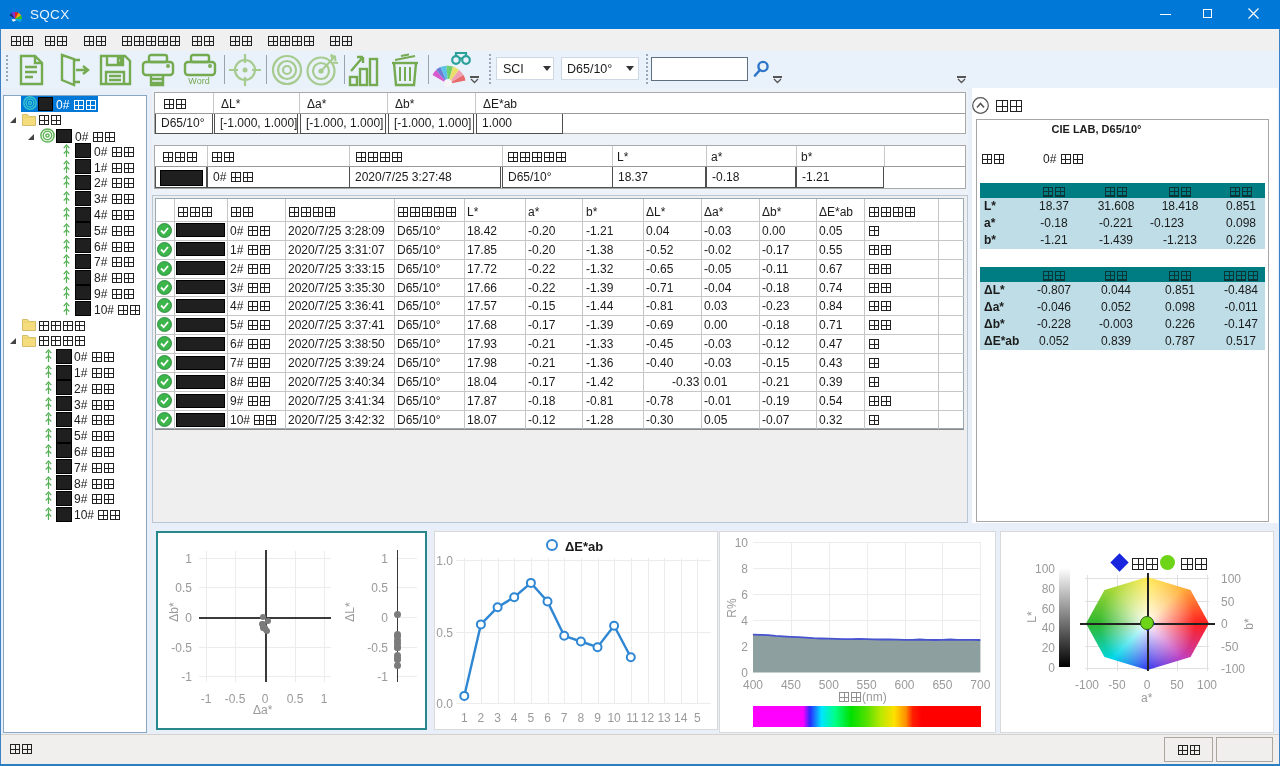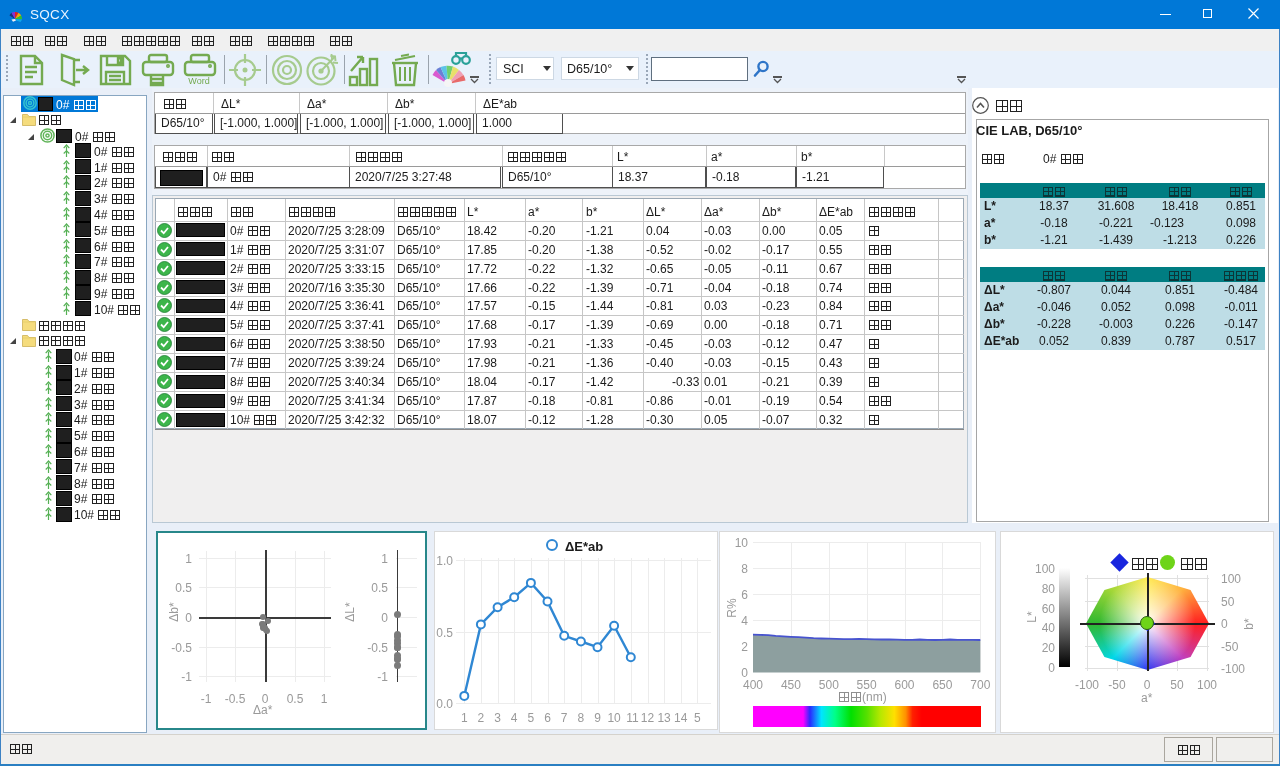--- a/index.html
+++ b/index.html
@@ -522,21 +522,21 @@
 <div class="ab" style="left:704px;top:261.5px">-0.05</div>
 <div class="ab" style="left:762px;top:261.5px">-0.11</div>
 <div class="ab" style="left:819px;top:261.5px">0.67</div>
 <div class="ab" style="left:868px;top:261.5px"><i class="k"></i><i class="k"></i></div>
 <svg class="ab" style="left:157px;top:279.5px" width="15" height="15" viewBox="0 0 15 15">
 <circle cx="7.5" cy="7.5" r="7" fill="#3cb54a" stroke="#1e7e34" stroke-width="0.8"></circle>
 <path d="M4 7.5 L6.7 10.2 L11 5" stroke="#fff" stroke-width="1.8" fill="none"></path>
   </svg>
 <div class="ab swatch" style="left:176px;top:280px;width:49px;height:14px"></div>
 <div class="ab" style="left:230px;top:280.5px;white-space:nowrap">3# <i class="k"></i><i class="k"></i></div>
-<div class="ab" style="left:288px;top:280.5px">2020/7/16 3:35:30</div>
+<div class="ab" style="left:288px;top:280.5px">2020/7/25 3:35:30</div>
 <div class="ab" style="left:397px;top:280.5px">D65/10°</div>
 <div class="ab" style="left:467px;top:280.5px">17.66</div>
 <div class="ab" style="left:528px;top:280.5px">-0.22</div>
 <div class="ab" style="left:586px;top:280.5px">-1.39</div>
 <div class="ab" style="left:646px;top:280.5px">-0.71</div>
 <div class="ab" style="left:704px;top:280.5px">-0.04</div>
 <div class="ab" style="left:762px;top:280.5px">-0.18</div>
 <div class="ab" style="left:819px;top:280.5px">0.74</div>
 <div class="ab" style="left:868px;top:280.5px"><i class="k"></i><i class="k"></i></div>
 <svg class="ab" style="left:157px;top:298.4px" width="15" height="15" viewBox="0 0 15 15">
@@ -623,21 +623,21 @@
 <circle cx="7.5" cy="7.5" r="7" fill="#3cb54a" stroke="#1e7e34" stroke-width="0.8"></circle>
 <path d="M4 7.5 L6.7 10.2 L11 5" stroke="#fff" stroke-width="1.8" fill="none"></path>
   </svg>
 <div class="ab swatch" style="left:176px;top:394px;width:49px;height:14px"></div>
 <div class="ab" style="left:230px;top:394.2px;white-space:nowrap">9# <i class="k"></i><i class="k"></i></div>
 <div class="ab" style="left:288px;top:394.2px">2020/7/25 3:41:34</div>
 <div class="ab" style="left:397px;top:394.2px">D65/10°</div>
 <div class="ab" style="left:467px;top:394.2px">17.87</div>
 <div class="ab" style="left:528px;top:394.2px">-0.18</div>
 <div class="ab" style="left:586px;top:394.2px">-0.81</div>
-<div class="ab" style="left:646px;top:394.2px">-0.86</div>
+<div class="ab" style="left:646px;top:394.2px">-0.78</div>
 <div class="ab" style="left:704px;top:394.2px">-0.01</div>
 <div class="ab" style="left:762px;top:394.2px">-0.19</div>
 <div class="ab" style="left:819px;top:394.2px">0.54</div>
 <div class="ab" style="left:868px;top:394.2px"><i class="k"></i><i class="k"></i></div>
 <svg class="ab" style="left:157px;top:412.2px" width="15" height="15" viewBox="0 0 15 15">
 <circle cx="7.5" cy="7.5" r="7" fill="#3cb54a" stroke="#1e7e34" stroke-width="0.8"></circle>
 <path d="M4 7.5 L6.7 10.2 L11 5" stroke="#fff" stroke-width="1.8" fill="none"></path>
   </svg>
 <div class="ab swatch" style="left:176px;top:413px;width:49px;height:14px"></div>
 <div class="ab" style="left:230px;top:413.2px;white-space:nowrap">10# <i class="k"></i><i class="k"></i></div>
@@ -651,21 +651,21 @@
 <div class="ab" style="left:762px;top:413.2px">-0.07</div>
 <div class="ab" style="left:819px;top:413.2px">0.32</div>
 <div class="ab" style="left:868px;top:413.2px"><i class="k"></i></div>
 <div class="ab" style="left:972px;top:88px;width:306px;height:435px;background:#fff"></div>
 <svg class="ab" style="left:972px;top:97px" width="17" height="17" viewBox="0 0 17 17">
     <circle cx="8.5" cy="8.5" r="7.8" fill="none" stroke="#555" stroke-width="1.2"></circle>
     <path d="M5 10.5 L8.5 6.5 L12 10.5" fill="none" stroke="#555" stroke-width="1.6"></path>
   </svg>
 <div class="ab" style="left:995px;top:99px;font-size:13px"><i class="k13"></i><i class="k13"></i></div>
 <div class="ab" style="left:976px;top:119px;width:293px;height:403px;background:#fff;border:1px solid #a6a6a6"></div>
-<div class="ab" style="left:976px;top:123px;width:241px;text-align:left;font-weight:bold;font-size:13px">CIE LAB, D65/10°</div>
+<div class="ab" style="left:976px;top:123px;width:241px;text-align:center;font-weight:bold;font-size:11px">CIE LAB, D65/10°</div>
 <div class="ab" style="left:981px;top:152px;font-weight:bold"><i class="k"></i><i class="k"></i></div>
 <div class="ab" style="left:1043px;top:152px">0# <i class="k"></i><i class="k"></i></div>
 <div class="ab" style="left:980px;top:183px;width:285px;height:15px;background:#007d82"></div>
 <div class="ab" style="left:980px;top:198px;width:285px;height:51px;background:#bedde6"></div>
 <div class="ab" style="left:1042px;top:184.5px;width:24px;text-align:center"><i class="kt"></i><i class="kt"></i></div>
 <div class="ab" style="left:1104px;top:184.5px;width:24px;text-align:center"><i class="kt"></i><i class="kt"></i></div>
 <div class="ab" style="left:1168px;top:184.5px;width:24px;text-align:center"><i class="kt"></i><i class="kt"></i></div>
 <div class="ab" style="left:1229px;top:184.5px;width:24px;text-align:center"><i class="kt"></i><i class="kt"></i></div>
 <div class="ab" style="left:984px;top:199px;font-weight:bold">L*</div>
 <div class="ab" style="left:1024px;top:199px;width:60px;text-align:center">18.37</div>

